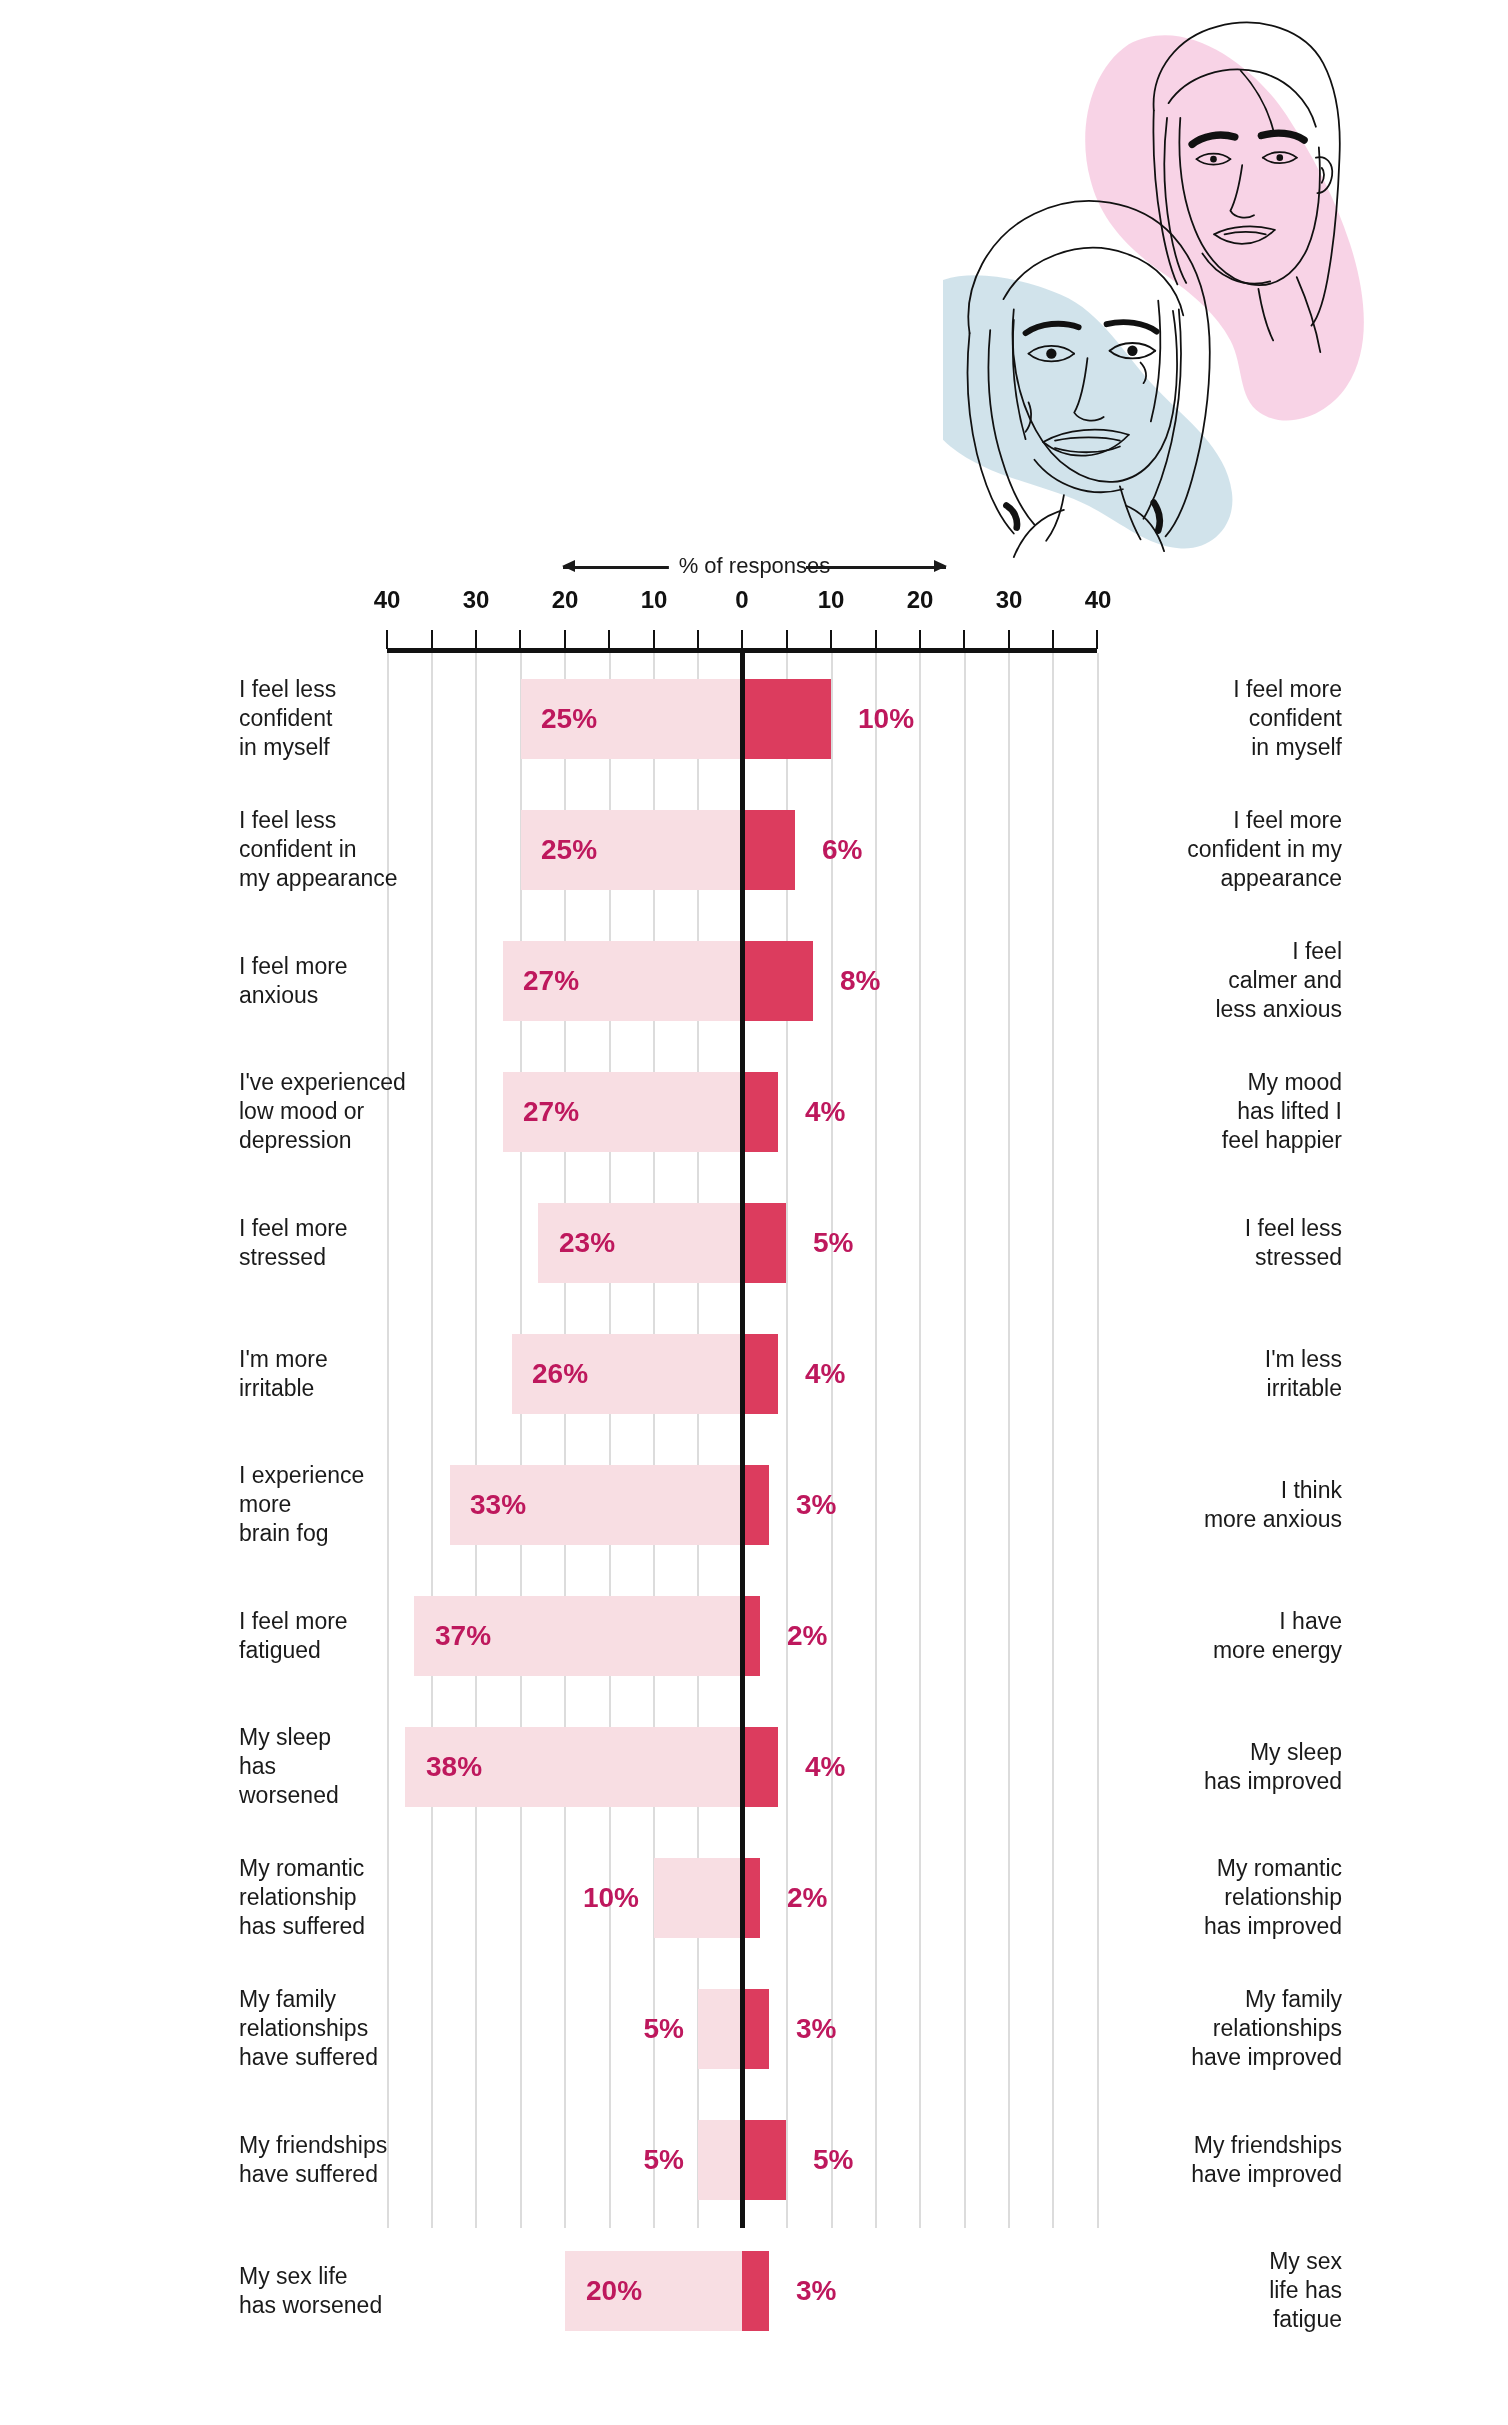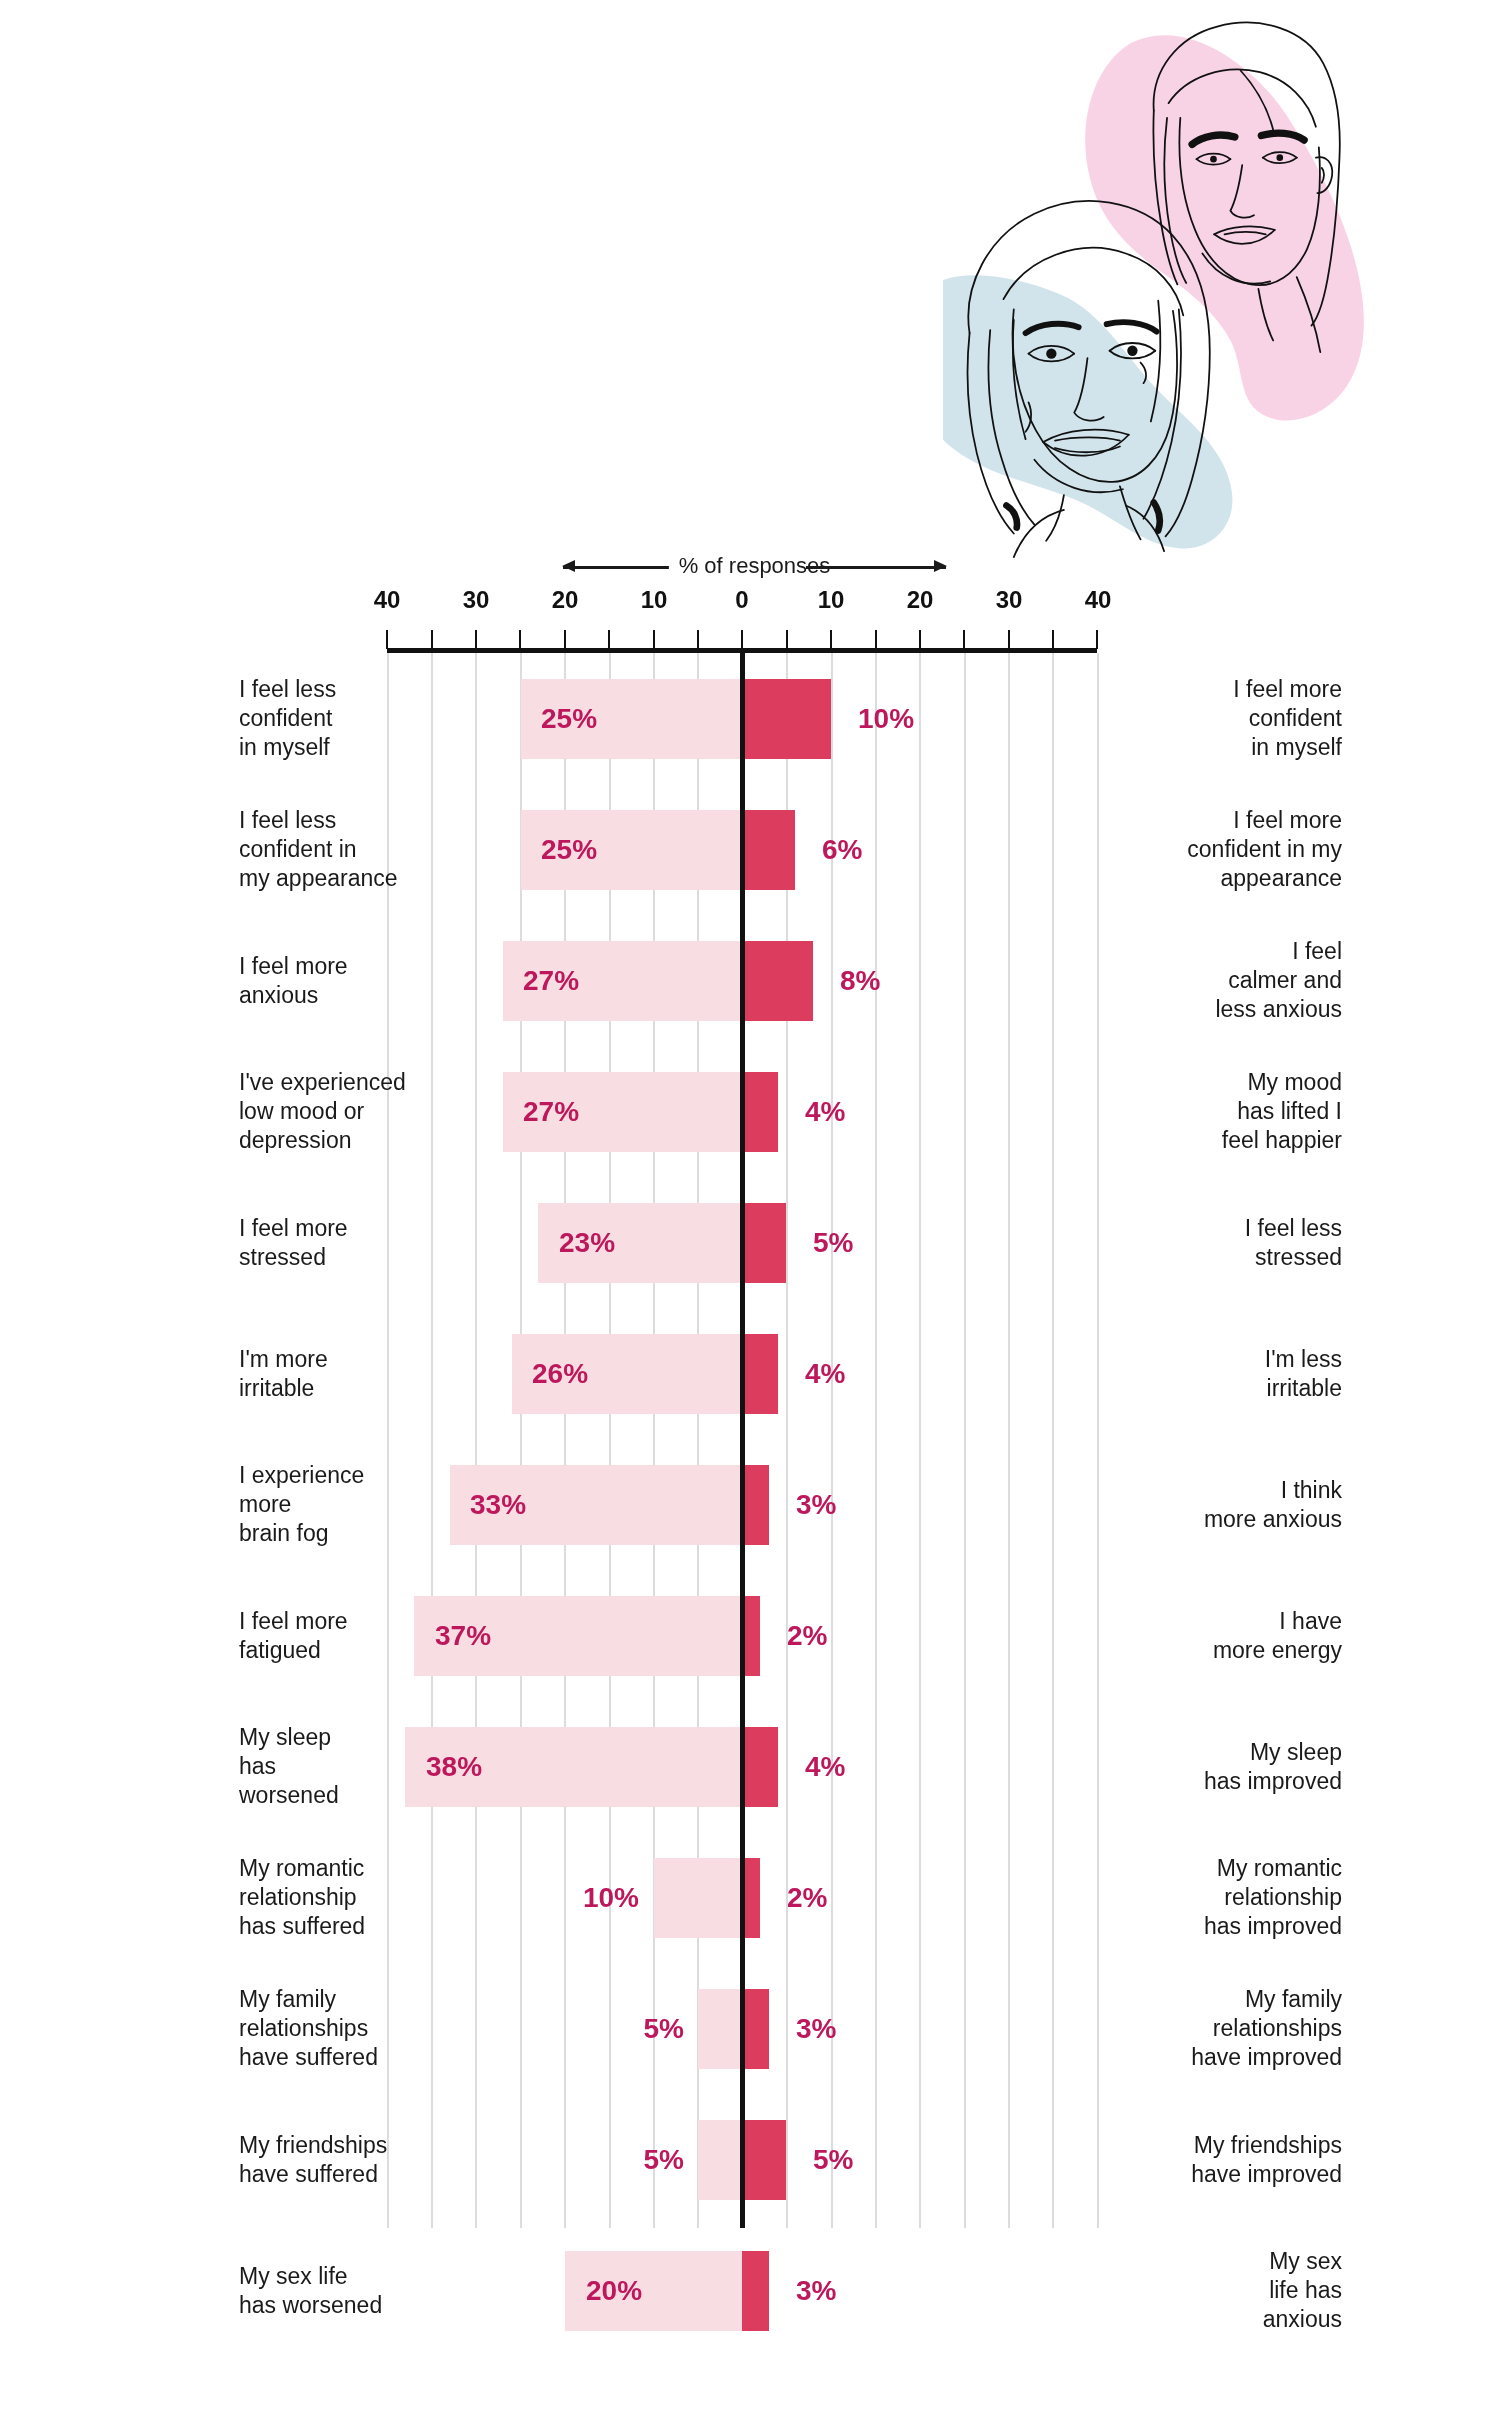--- a/index.html
+++ b/index.html
@@ -498,21 +498,21 @@
           <div class="bar neg" style="left: 698px; width: 44px;"></div>
           <div class="bar pos" style="left: 742px; width: 44px;"></div>
           <div class="bar-value neg" style="left: 610px; width: 74px; text-align: right;">5%</div>
           <div class="bar-value pos" style="left: 813px;">5%</div>
         </div>
         <div class="row">
           <div class="row-label left">My sex life
 has worsened</div>
           <div class="row-label right">My sex
 life has
-anxious</div>
+fatigue</div>
           <div class="bar neg" style="left: 565px; width: 178px;"></div>
           <div class="bar pos" style="left: 742px; width: 27px;"></div>
           <div class="bar-value neg" style="left: 586px;">20%</div>
           <div class="bar-value pos" style="left: 796px;">3%</div>
         </div>
       </div>
 
   </div>
 </div>
 

